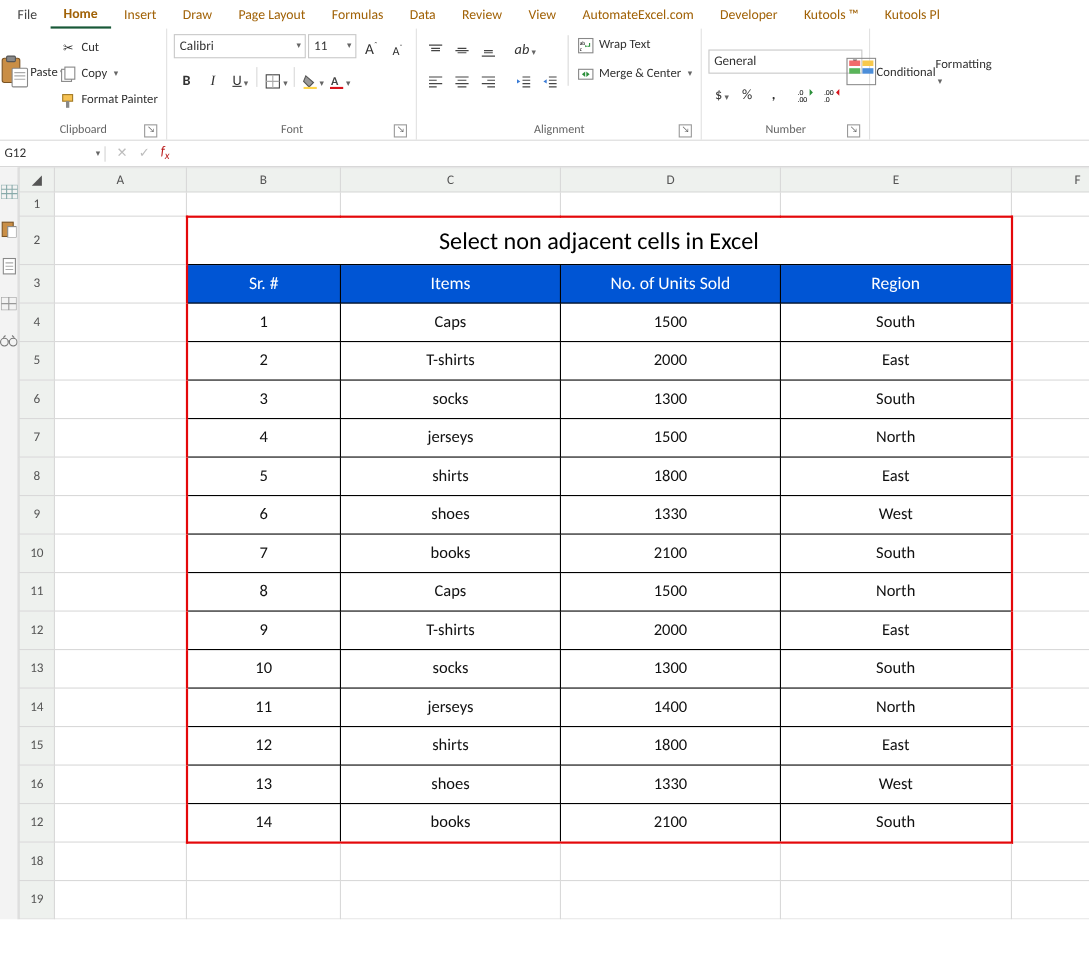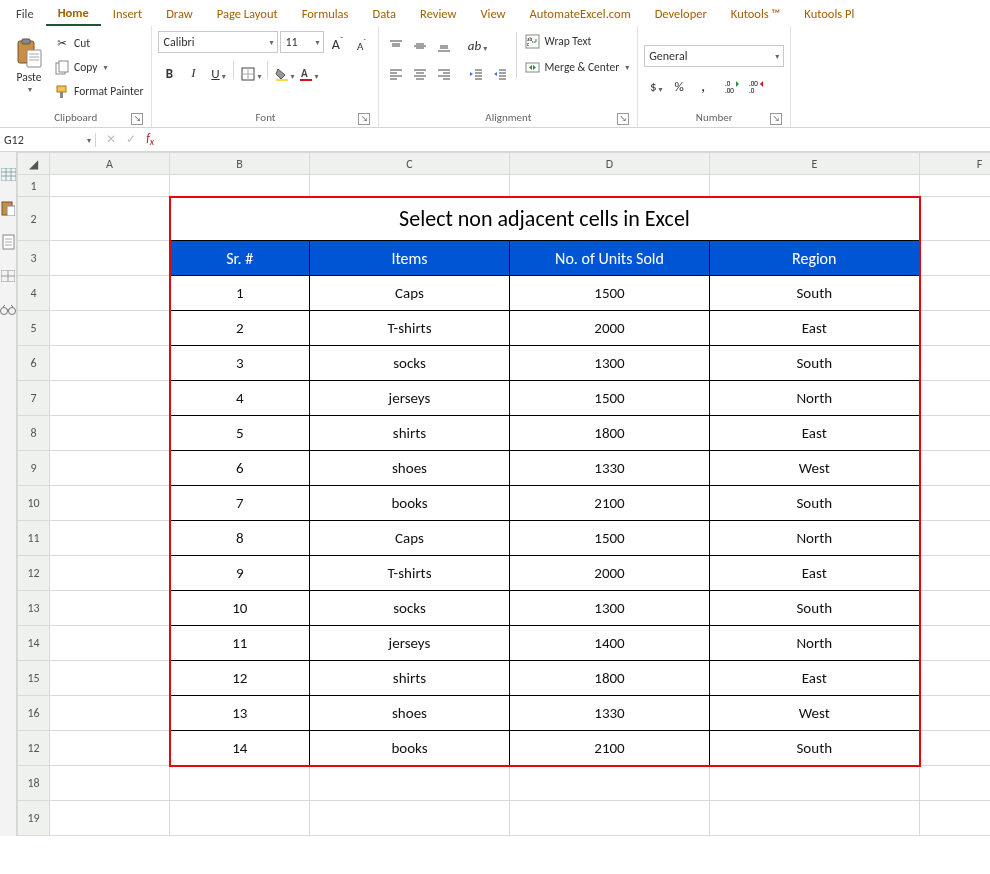--- a/index.html
+++ b/index.html
@@ -69,21 +69,21 @@
   height: 12px;
   border: 1px solid #999;
   font-size: 8px;
   line-height: 9px;
   text-align: center;
   color: #666;
 }
 
 .big-btn {
   display: flex;
-  flex-direction: column;
+  flex-direction: row;
   align-items: center;
   justify-content: center;
   width: 46px;
   height: 72px;
   font-size: 11.5px;
 }
 .big-btn .icon-box { width: 30px; height: 30px; margin-bottom: 2px; display:flex;align-items:center;justify-content:center; }
 .small-row { display: flex; flex-direction: column; gap: 2px; padding-top: 2px; }
 .small-btn { display: flex; align-items: center; gap: 4px; font-size: 11.5px; padding: 1px 2px; height: 22px; }
 .icon-sm { width: 16px; height: 16px; display:inline-flex;align-items:center;justify-content:center; }
@@ -501,20 +501,33 @@
       </div>
     </div>
     <div class="ribbon-group-label">
       <span>Number</span>
       <span class="dialog-launcher">↘</span>
     </div>
   </div>
 
   <div class="ribbon-group" style="border-right:none;">
     <div class="ribbon-group-body">
+      <div class="big-btn" style="width:76px;">
+        <span class="icon-box">
+            <svg width="28" height="26">
+              <rect x="1" y="1" width="26" height="24" fill="none" stroke="#888"></rect>
+              <rect x="3" y="3" width="10" height="5" fill="#f26b6b"></rect>
+              <rect x="15" y="3" width="10" height="5" fill="#f8c94c"></rect>
+              <rect x="3" y="10" width="10" height="5" fill="#5ab55a"></rect>
+              <rect x="15" y="10" width="10" height="5" fill="#4c8ed9"></rect>
+            </svg>
+          </span>
+        <span>Conditional</span>
+        <span><span>Formatting</span> <span class="chev">▾</span></span>
+      </div>
     </div>
     <div class="ribbon-group-label"></div>
   </div>
 </div>
 
 <div class="formula-row">
   <div class="name-box">
     <span>G12</span>
     <span class="chev">▾</span>
   </div>

